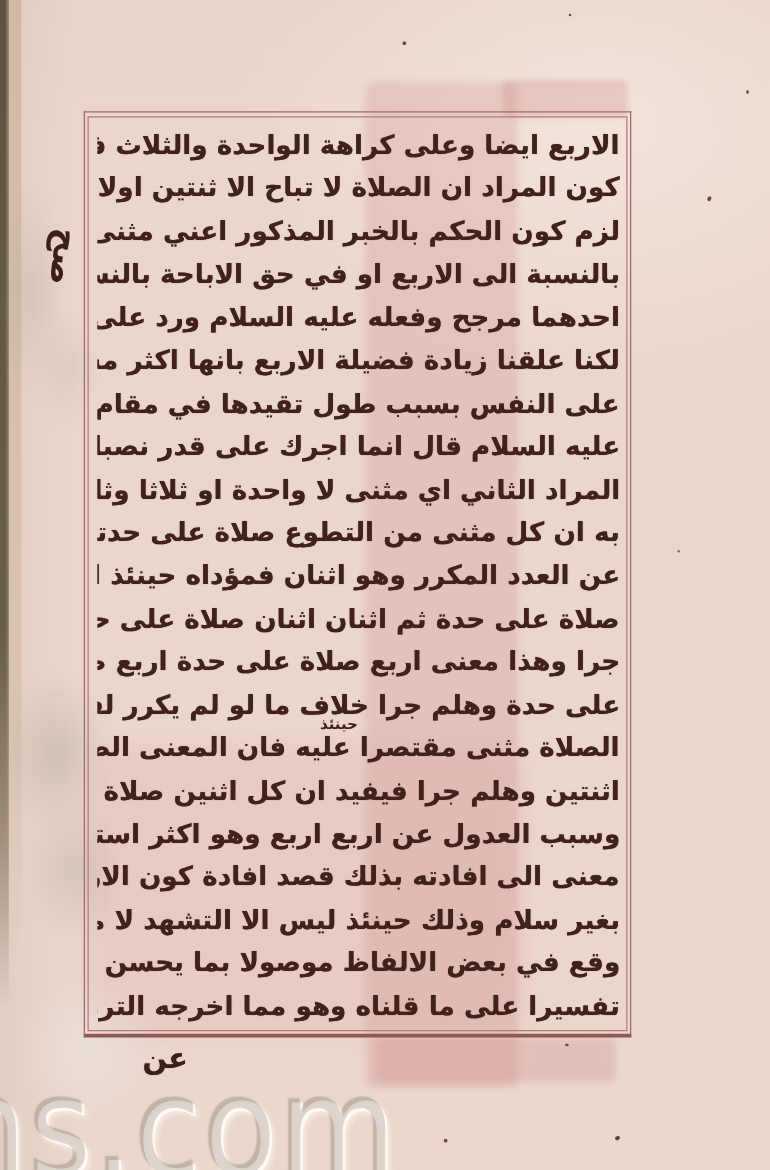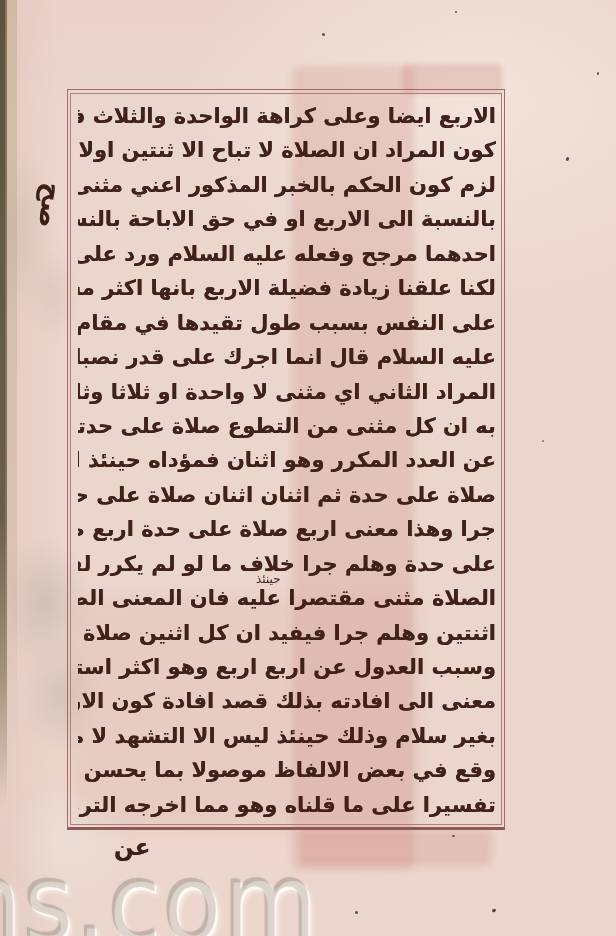--- a/index.html
+++ b/index.html
@@ -58,21 +58,21 @@
   .textarea{
     position:absolute;left:78px;top:99px;width:418px;
     direction:rtl;color:#41221b;
   }
   .tline{
     height:34.45px;line-height:34.45px;font-size:21px;font-weight:700;
     text-align:justify;text-align-last:justify;white-space:nowrap;overflow:hidden;
     text-shadow:0 0 0.6px rgba(65,34,27,0.85);
   }
   .gloss{
-    position:absolute;left:256px;top:572px;font-size:12px;font-weight:400;
+    position:absolute;left:256px;top:572px;font-size:12px;font-weight:700;
     color:#41221b;direction:rtl;
   }
   .margin-note{
     position:absolute;left:28px;top:190px;font-size:27px;font-weight:700;color:#3c2018;
     transform:rotate(97deg);direction:rtl;
   }
   .catchword{
     position:absolute;left:86px;top:834px;font-size:23px;font-weight:700;color:#3c2018;direction:rtl;
     text-shadow:0 0 0.6px rgba(60,32,24,0.85);
     margin-left:28px;

